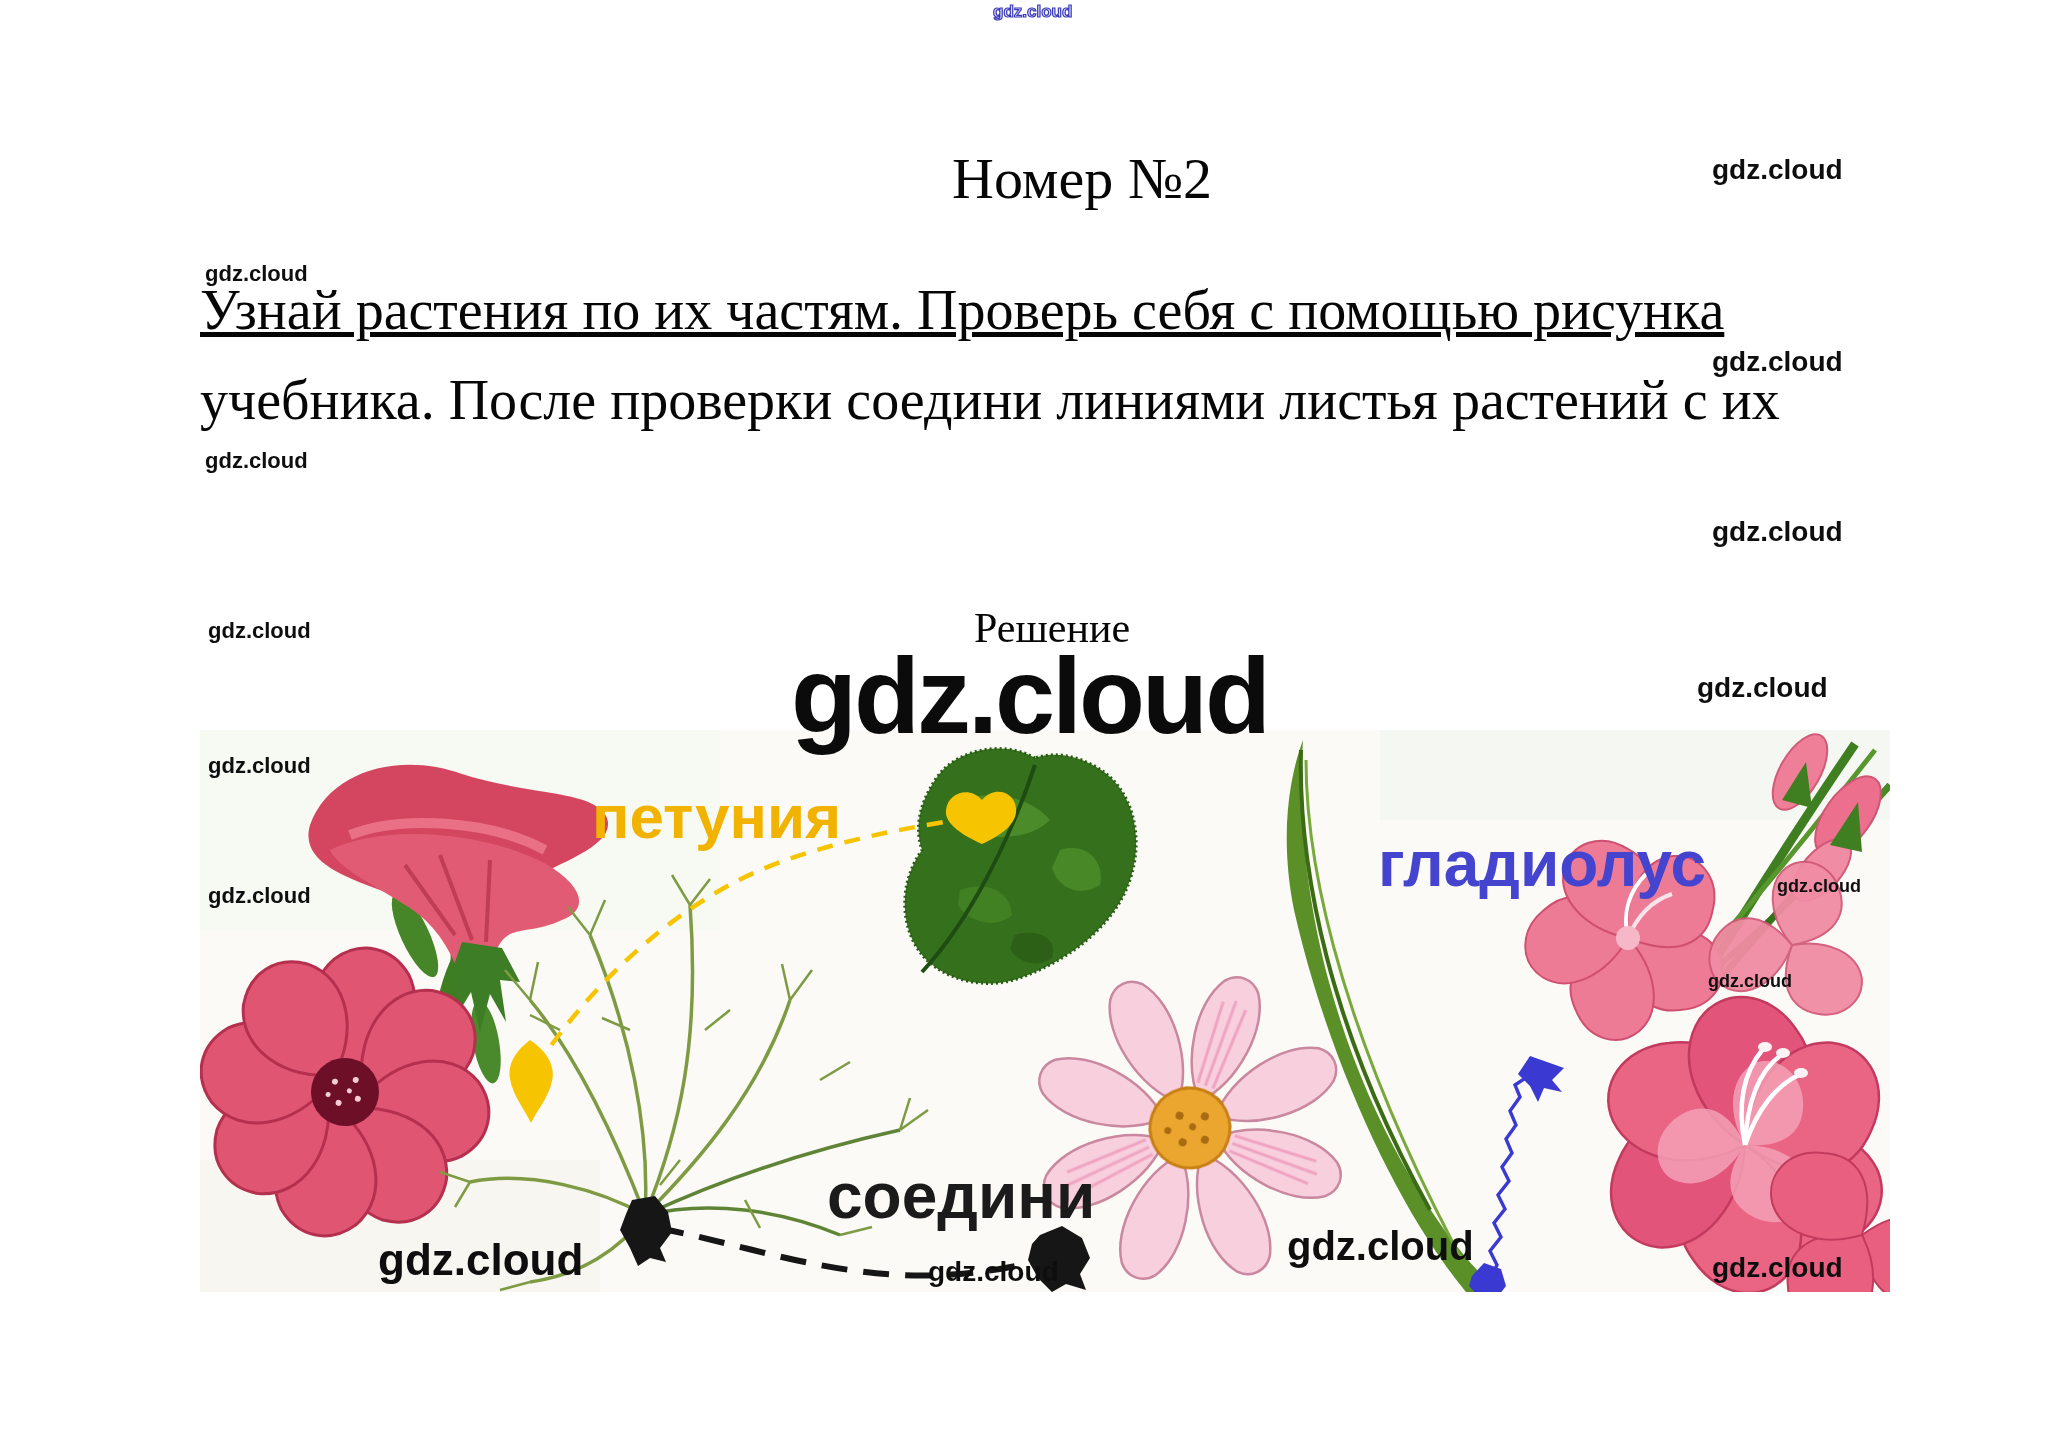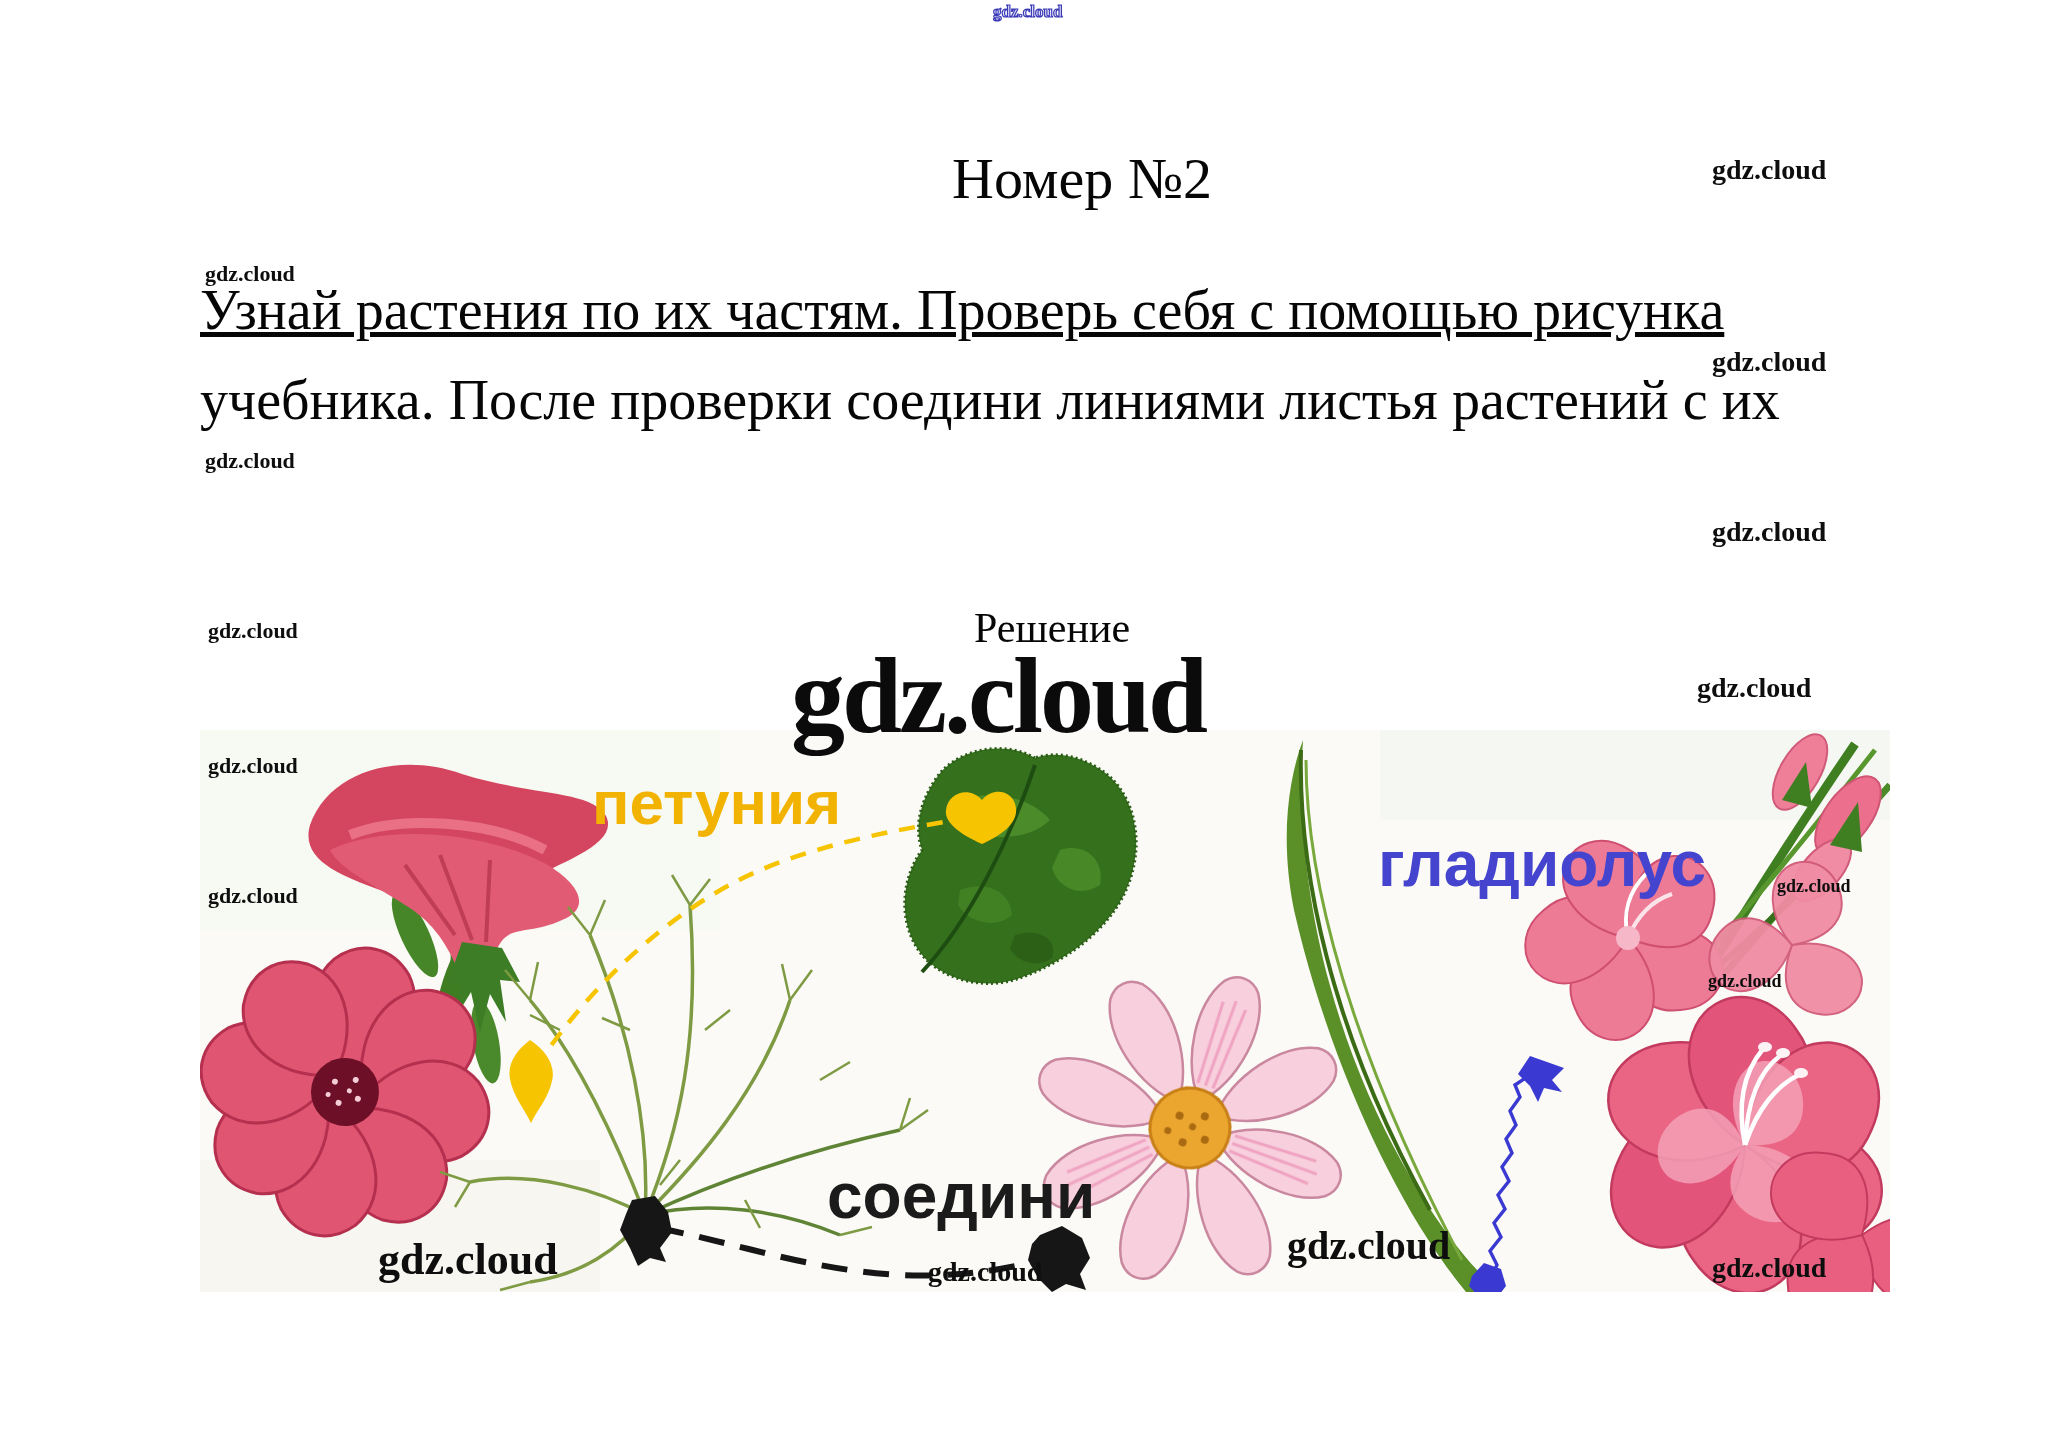--- a/index.html
+++ b/index.html
@@ -1,21 +1,21 @@
 <!DOCTYPE html>
 <html><head>
 <meta charset="utf-8">
 <style>
   html,body{margin:0;padding:0;background:#ffffff;}
   #page{position:relative;width:2062px;height:1445px;background:#ffffff;overflow:hidden;
         font-family:"Liberation Sans",sans-serif;}
   .serif{font-family:"Liberation Serif",serif;color:#060606;}
   .abs{position:absolute;white-space:nowrap;line-height:1.15;}
   .wm{position:absolute;white-space:nowrap;line-height:1;color:#0e0e0e;
-      font-family:Liberation Serif, serif;font-weight:600;}
+      font-family:Liberation Sans, sans-serif;font-weight:600;}
   .wm-outline{color:rgba(80,80,200,0.18);-webkit-text-stroke:1.2px #3a3ab8;font-weight:700;}
   .wm-big{font-weight:700;letter-spacing:-3px;color:#0b0b0b;}
   .wm-bold{font-weight:700;}
   #art{position:absolute;left:200px;top:730px;width:1690px;height:562px;background:#fbfaf6;}
   .plant-label{position:absolute;font-weight:700;line-height:1;}
   .lbl-petunia{color:#f2b300;}
   .lbl-cosmos{color:#1b1b1b;font-weight:800;}
   .lbl-gladiolus{color:#4444cf;}
   .conn{fill:none;}
   .conn-yellow{stroke-width:4.5;stroke-dasharray:16 12;}
@@ -228,18 +228,18 @@
       </g>
 
       <g>
         <path class="conn conn-blue" d="M 1290 549 L 1297 535 L 1290 521 L 1301 507 L 1294 493 L 1305 479 L 1298 465 L 1309 451 L 1302 437 L 1312 423 L 1306 409 L 1316 395 L 1310 381 L 1320 367 L 1315 355 L 1330 345" stroke="#3a3ad2"></path>
         <path d="M 1330 326 L 1364 338 L 1352 350 L 1362 362 L 1344 358 L 1338 372 L 1330 356 L 1318 344 Z" fill="#3a3ad2"></path>
         <path d="M 1272 546 L 1284 533 L 1301 539 L 1306 556 L 1296 569 L 1279 567 L 1269 556 Z" fill="#3a3ad2"></path>
       </g>
     </svg>
 
     
-    <div class="plant-label lbl-petunia" style="left:392px;top:42px;font-size:62px;">петуния</div>
+    <div class="plant-label lbl-petunia" style="left:392px;top:56px;font-size:62px;">петуния</div>
     <div class="plant-label lbl-cosmos" style="left:627px;top:434px;font-size:64px;">соедини</div>
     <div class="plant-label lbl-gladiolus" style="left:1178px;top:62px;font-size:64px;margin-top:40px;">гладиолус</div>
   </div>
 
 </div>
 
 </body></html>

